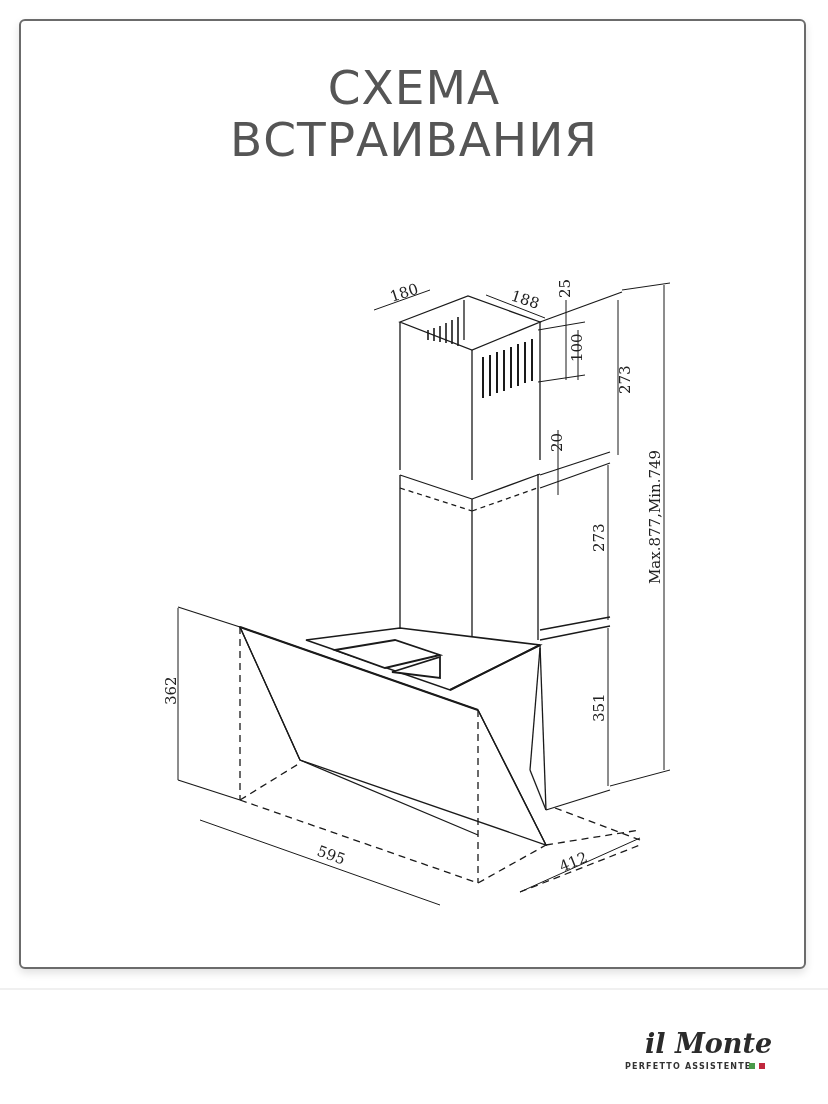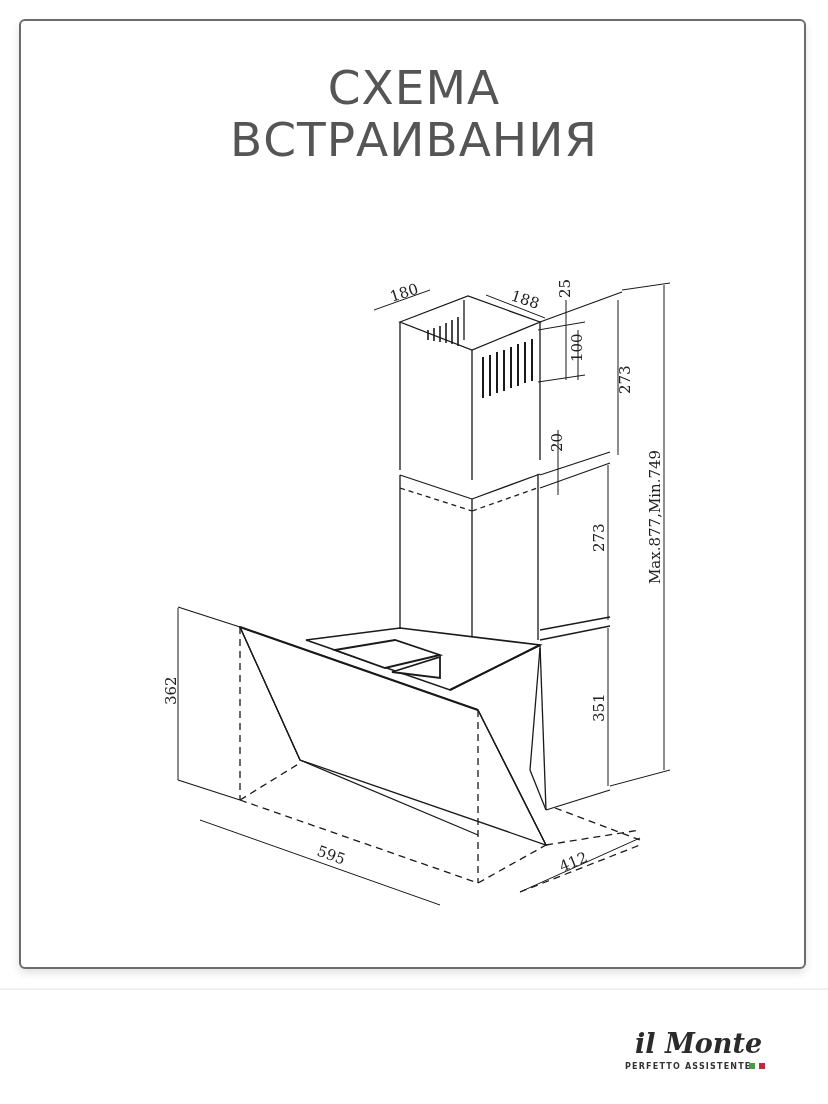--- a/index.html
+++ b/index.html
@@ -13,21 +13,21 @@
   .title {
     position: absolute; left: 0; top: 62px; width: 828px; text-align: center;
     color: #555555; font-family: "DejaVu Sans", sans-serif; font-size: 47px; line-height: 52px;
     letter-spacing: 1px; font-weight: normal;
   }
   .title div { display: block; }
   .divider { position: absolute; left: 0; top: 988px; width: 828px; height: 2px; background: #f0f0f0; }
   svg.diagram { position: absolute; left: 0; top: 0; }
   .dim { font-family: "DejaVu Serif", serif; font-size: 15px; fill: #222; }
   .logo { position: absolute; left: 625px; top: 1028px; width: 150px; height: 48px; }
-  .logo-name { position: absolute; left: 10px; top: 0px; font-family: "DejaVu Serif", serif; font-style: italic; font-weight: bold; font-size: 27px; color: #2b2b2b; letter-spacing: 0px; }
+  .logo-name { position: absolute; left: 20px; top: 0px; font-family: "DejaVu Serif", serif; font-style: italic; font-weight: bold; font-size: 27px; color: #2b2b2b; letter-spacing: 0px; }
   .logo-tag { position: absolute; left: 0px; top: 34px; font-family: "DejaVu Sans", sans-serif; font-weight: bold; font-size: 8px; letter-spacing: 1.2px; color: #333; }
   .flag { position: absolute; top: 35px; width: 6px; height: 6px; }
 </style>
 </head>
 <body>
 
 <div class="frame"></div>
 
 <div class="title">
   <div>СХЕМА</div>

